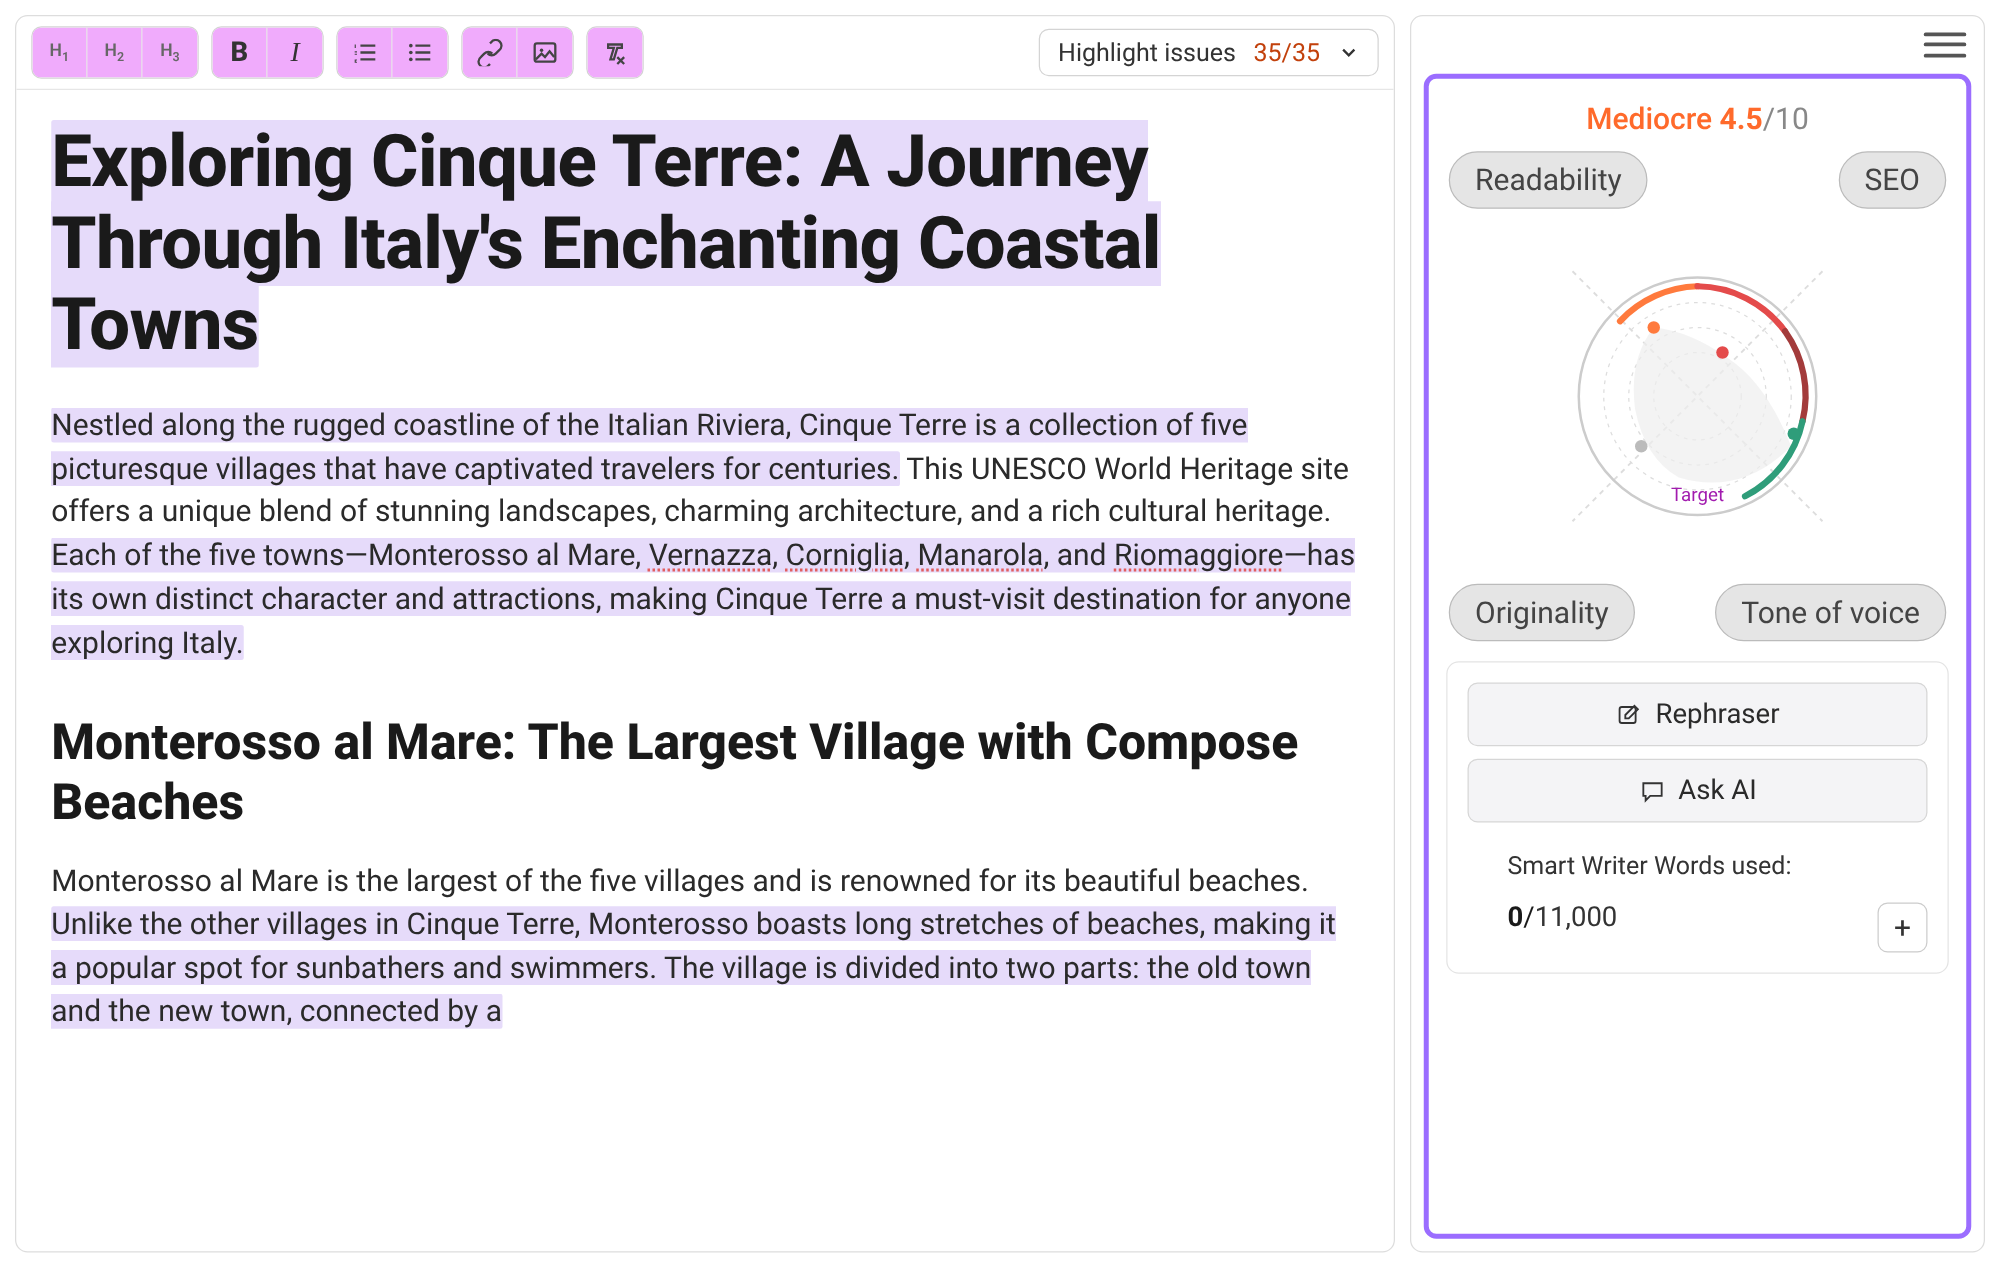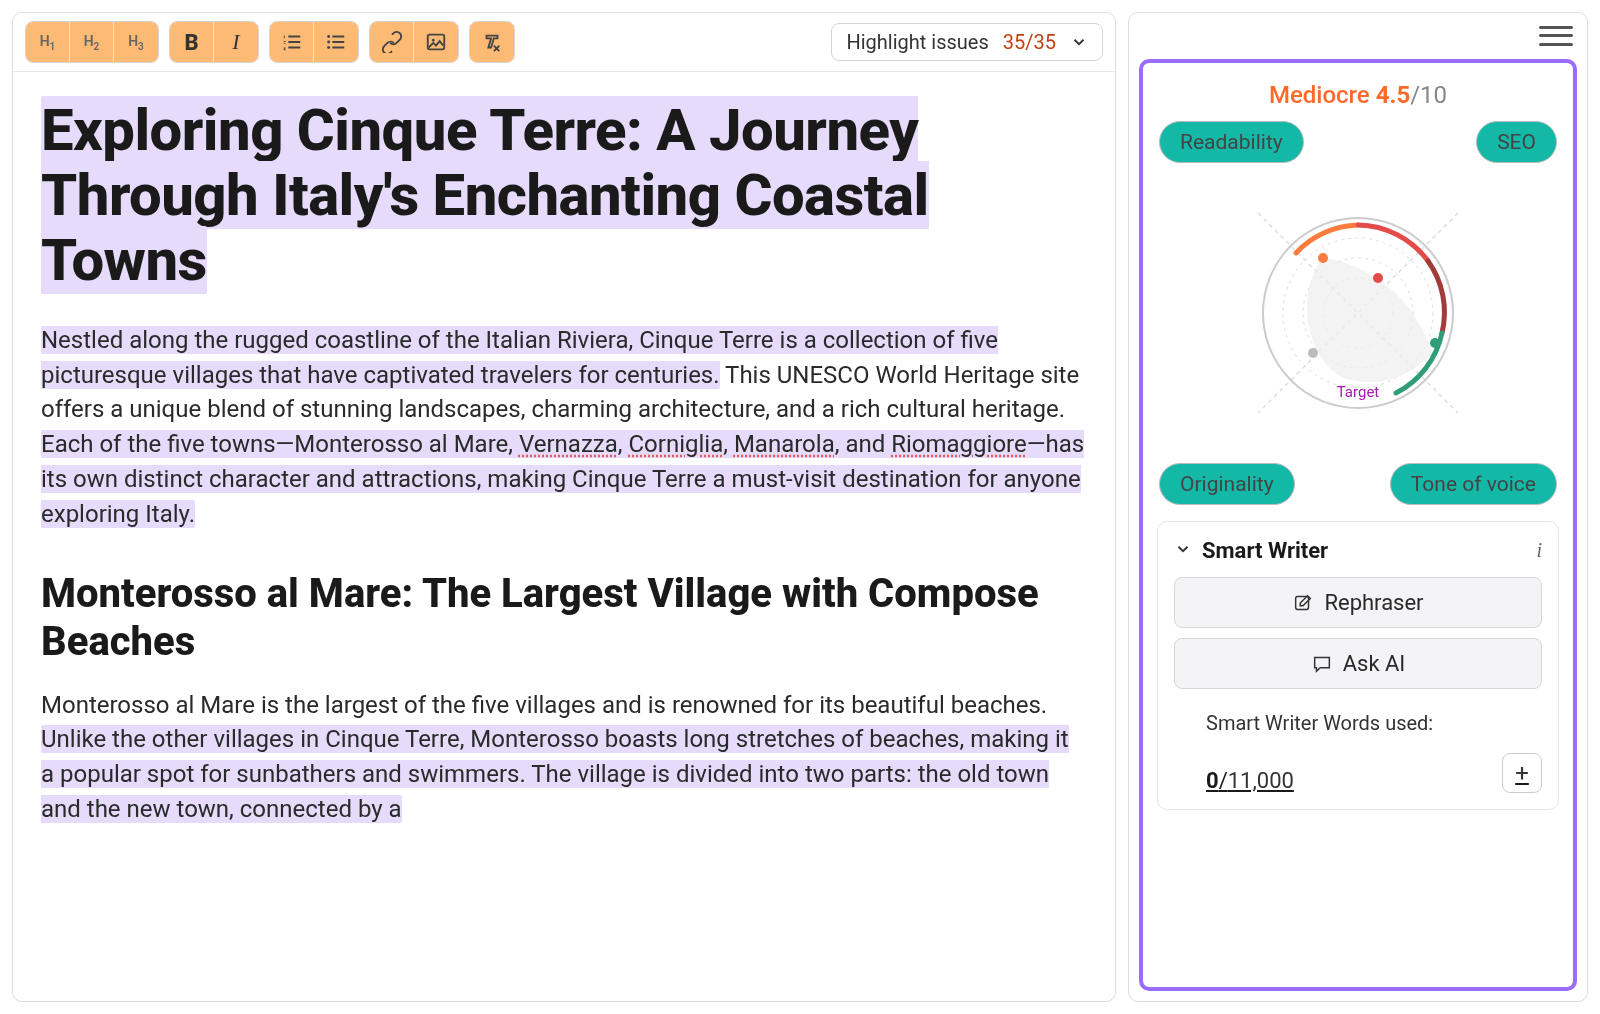--- a/index.html
+++ b/index.html
@@ -34,21 +34,21 @@
     border: 1px solid #d4d4d4;
     border-radius: 8px;
     overflow: hidden;
   }
   .tb-btn {
     width: 44px;
     height: 40px;
     display: flex;
     align-items: center;
     justify-content: center;
-    background: #fdba74;
+    background: #f0abfc;
     cursor: pointer;
     font-size: 18px;
     color: #333;
     border-right: 1px solid #e6e6e6;
   }
   .tb-btn:last-child { border-right: none; }
   .tb-btn svg { width: 22px; height: 22px; fill: #444; }
   .hlabel { font-size: 14px; font-weight: 600; color:#666; }
   .hlabel sub { font-size: 10px; vertical-align: sub; }
   .highlight-combo {
@@ -127,24 +127,24 @@
   .score-line .label { color:#ff6a2b; font-weight:500;}
   .score-line .val { color:#ff6a2b; font-weight:700;}
   .score-line .max { color:#888; }
   .metric-pills {
     display:flex; flex-wrap:wrap; justify-content:space-between; gap:10px; margin:10px 2px;
   }
   .pill {
     border:1.5px solid #bbb;
     border-radius: 999px;
     padding: 8px 20px;
-    font-size: 21px;
+    font-size: 24px;
     color:#444;
     cursor:pointer;
-    background:#14b8a6;
+    background:#e5e5e5;
   }
   .radar-wrap {
     position:relative;
     height:280px;
     margin:6px auto 0 auto;
     width:100%;
     display:flex;
     align-items:center;
     justify-content:center;
   }
@@ -170,21 +170,21 @@
     border:1px solid #d6d6d6; border-radius:8px;
     background:#f4f4f6; padding:12px; font-size:22px; color:#2a2a2a;
     margin-bottom:10px; cursor:pointer;
   }
   .sw-btn svg{width:22px;height:22px;stroke:#333;fill:none;stroke-width:1.6;}
   .usage{
     margin-top:22px;
     margin-left:32px;
   }
   .usage-label{font-size:20px; color:#333; margin-bottom:18px;}
-  .usage-row{display:flex;align-items:flex-end;justify-content:space-between;text-decoration:underline;}
+  .usage-row{display:flex;align-items:flex-start;justify-content:space-between;}
   .usage-text{font-size:22px;}
   .usage-text b{font-weight:700;}
   .usage-text .lim{color:#333;}
   .plus-btn{
     width:40px;height:40px;border:1px solid #ccc;border-radius:8px;
     display:flex;align-items:center;justify-content:center;cursor:pointer;font-size:24px;color:#333;background:#fff;
   }
   
   .inner-panel::-webkit-scrollbar{width:10px;}
   .inner-panel::-webkit-scrollbar-thumb{background:#c6c6c6;border-radius:5px;}
@@ -315,29 +315,20 @@
       </svg>
       <div class="target-label">Target</div>
     </div>
 
     <div class="metric-pills">
       <div class="pill">Originality</div>
       <div class="pill">Tone of voice</div>
     </div>
 
     <div class="section-card">
-      <div class="section-head">
-        <span class="chev">
-          <svg viewBox="0 0 24 24">
-              <path d="M6 9l6 6 6-6" fill="none" stroke="#333" stroke-width="2.5"></path>
-            </svg>
-        </span>
-        <span class="title">Smart Writer</span>
-        <span class="info">i</span>
-      </div>
 
       <div class="sw-btn">
         <svg viewBox="0 0 24 24">
             <rect x="4" y="5" width="14" height="14" rx="2"></rect>
             <path d="M17 4l3 3-8 8H9v-3z"></path>
           </svg>
         <span>Rephraser</span>
       </div>
       <div class="sw-btn">
         <svg viewBox="0 0 24 24">

